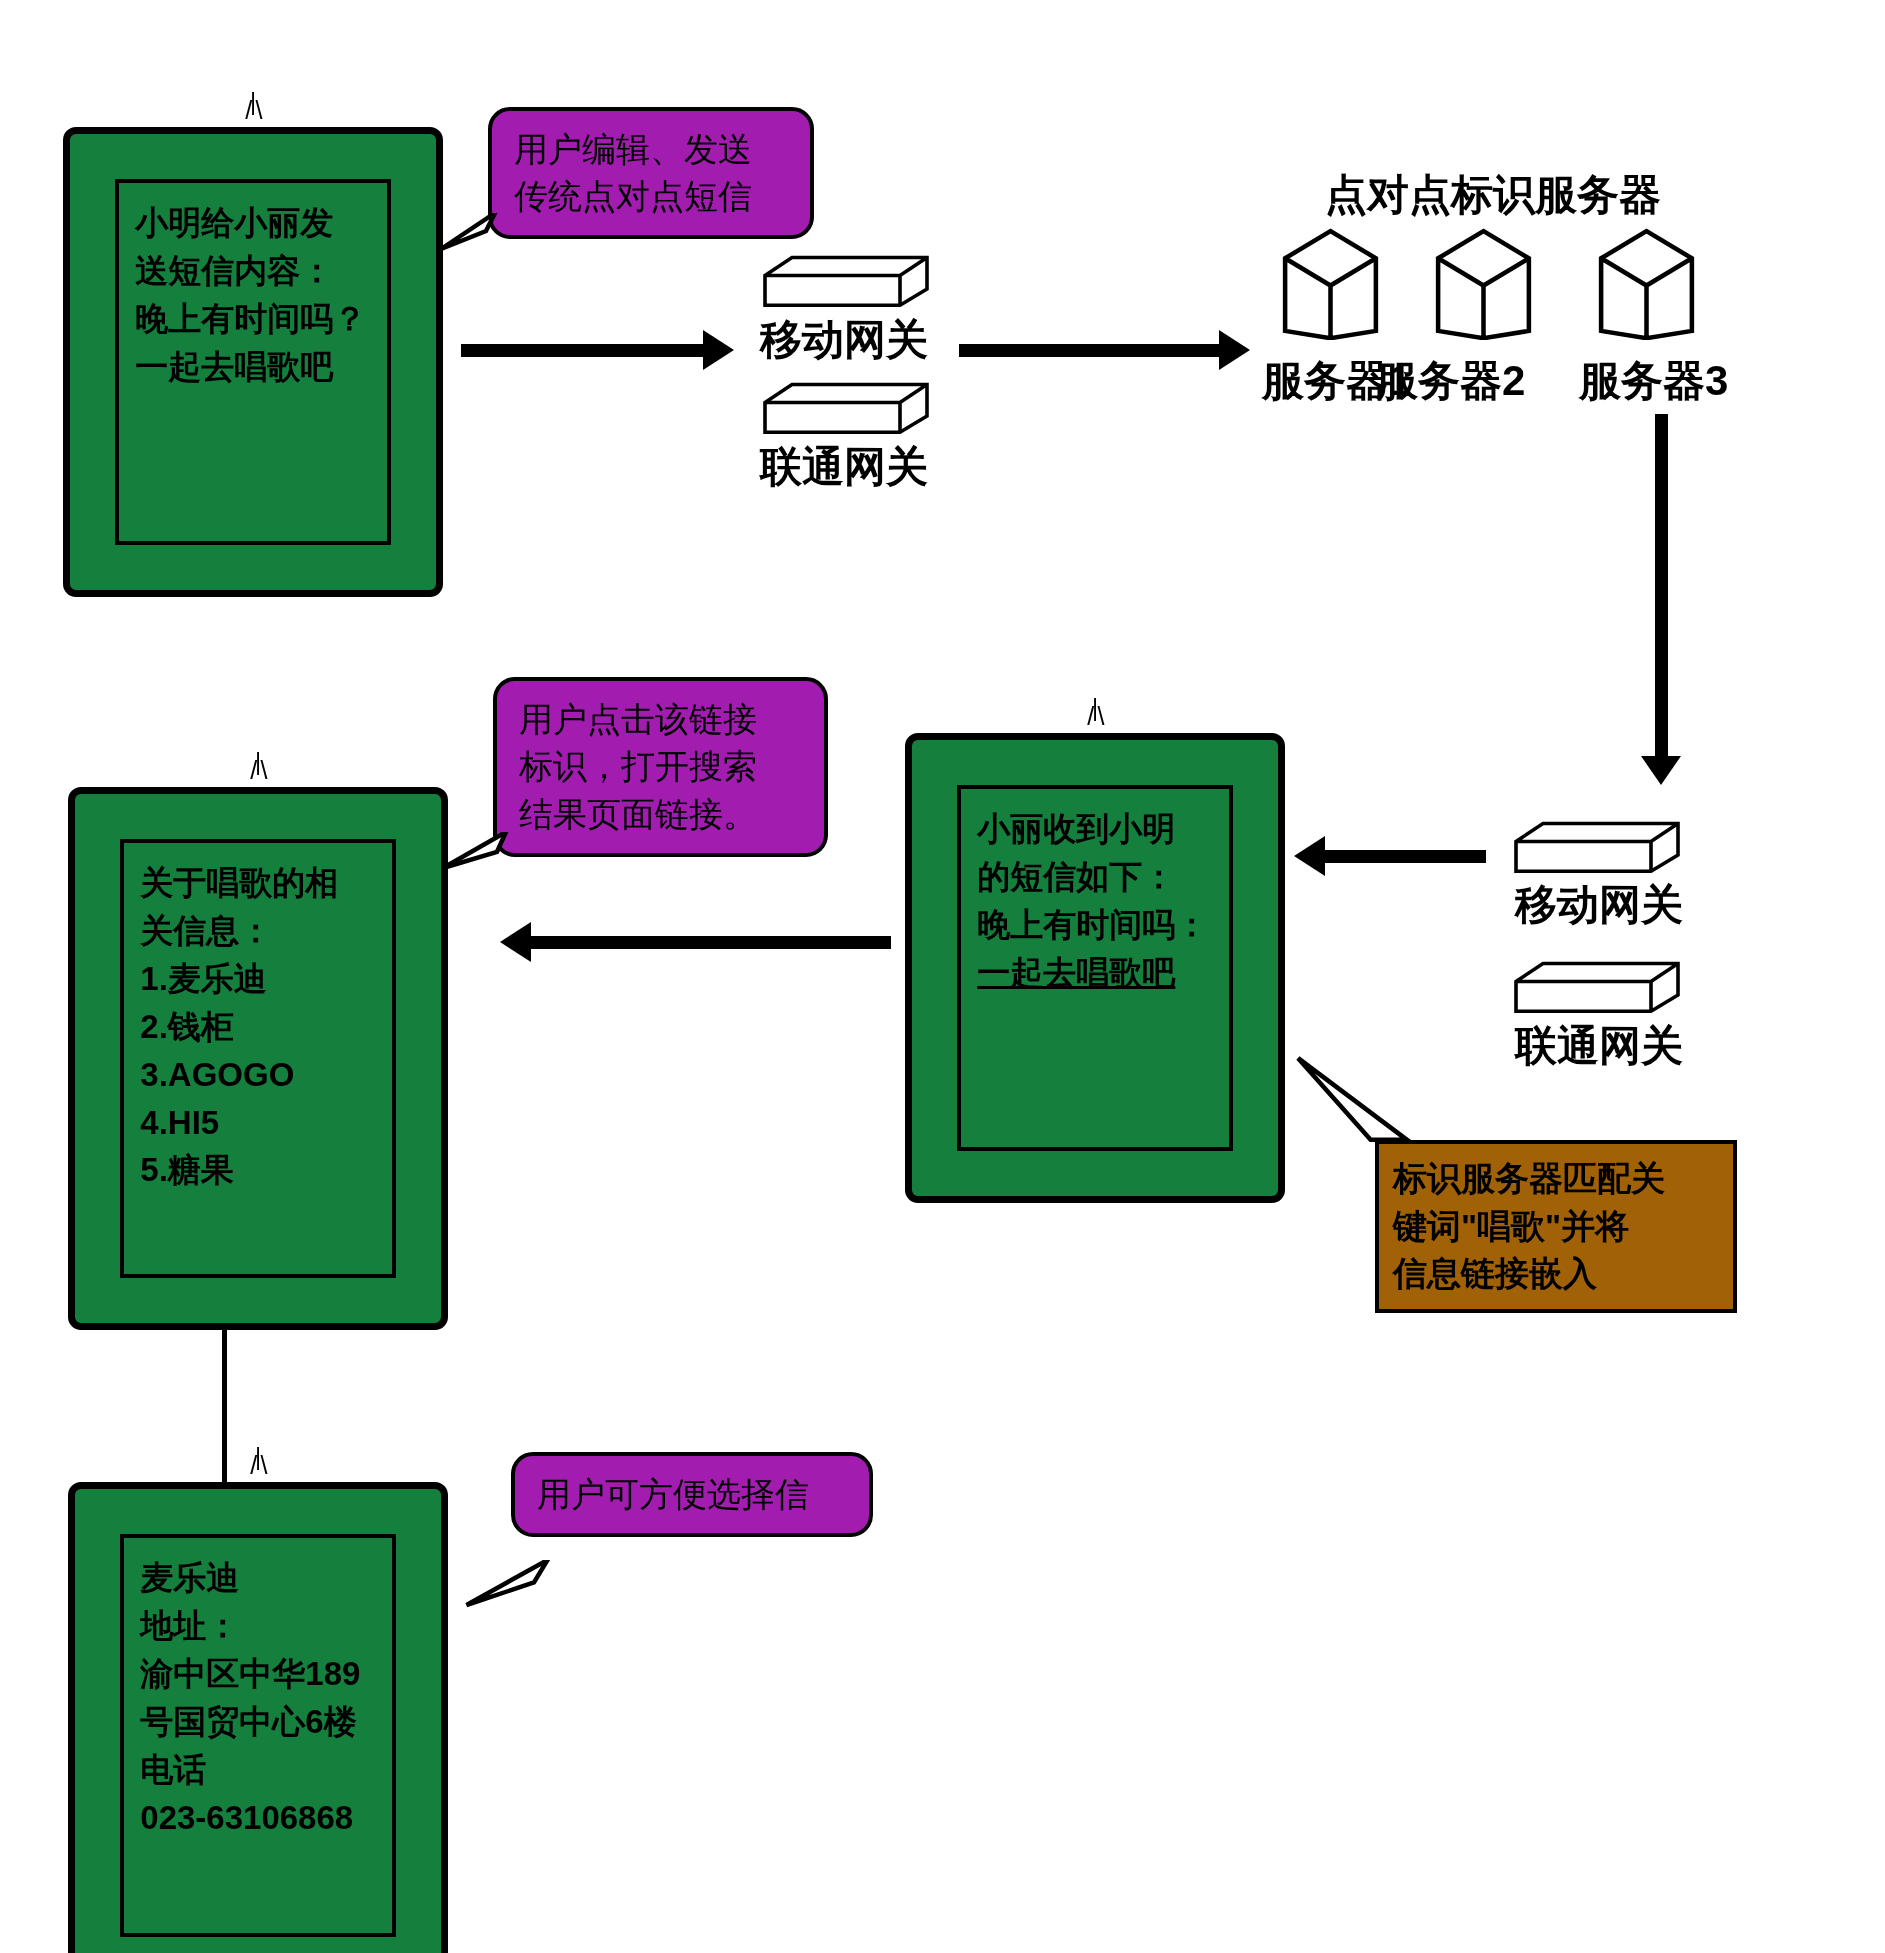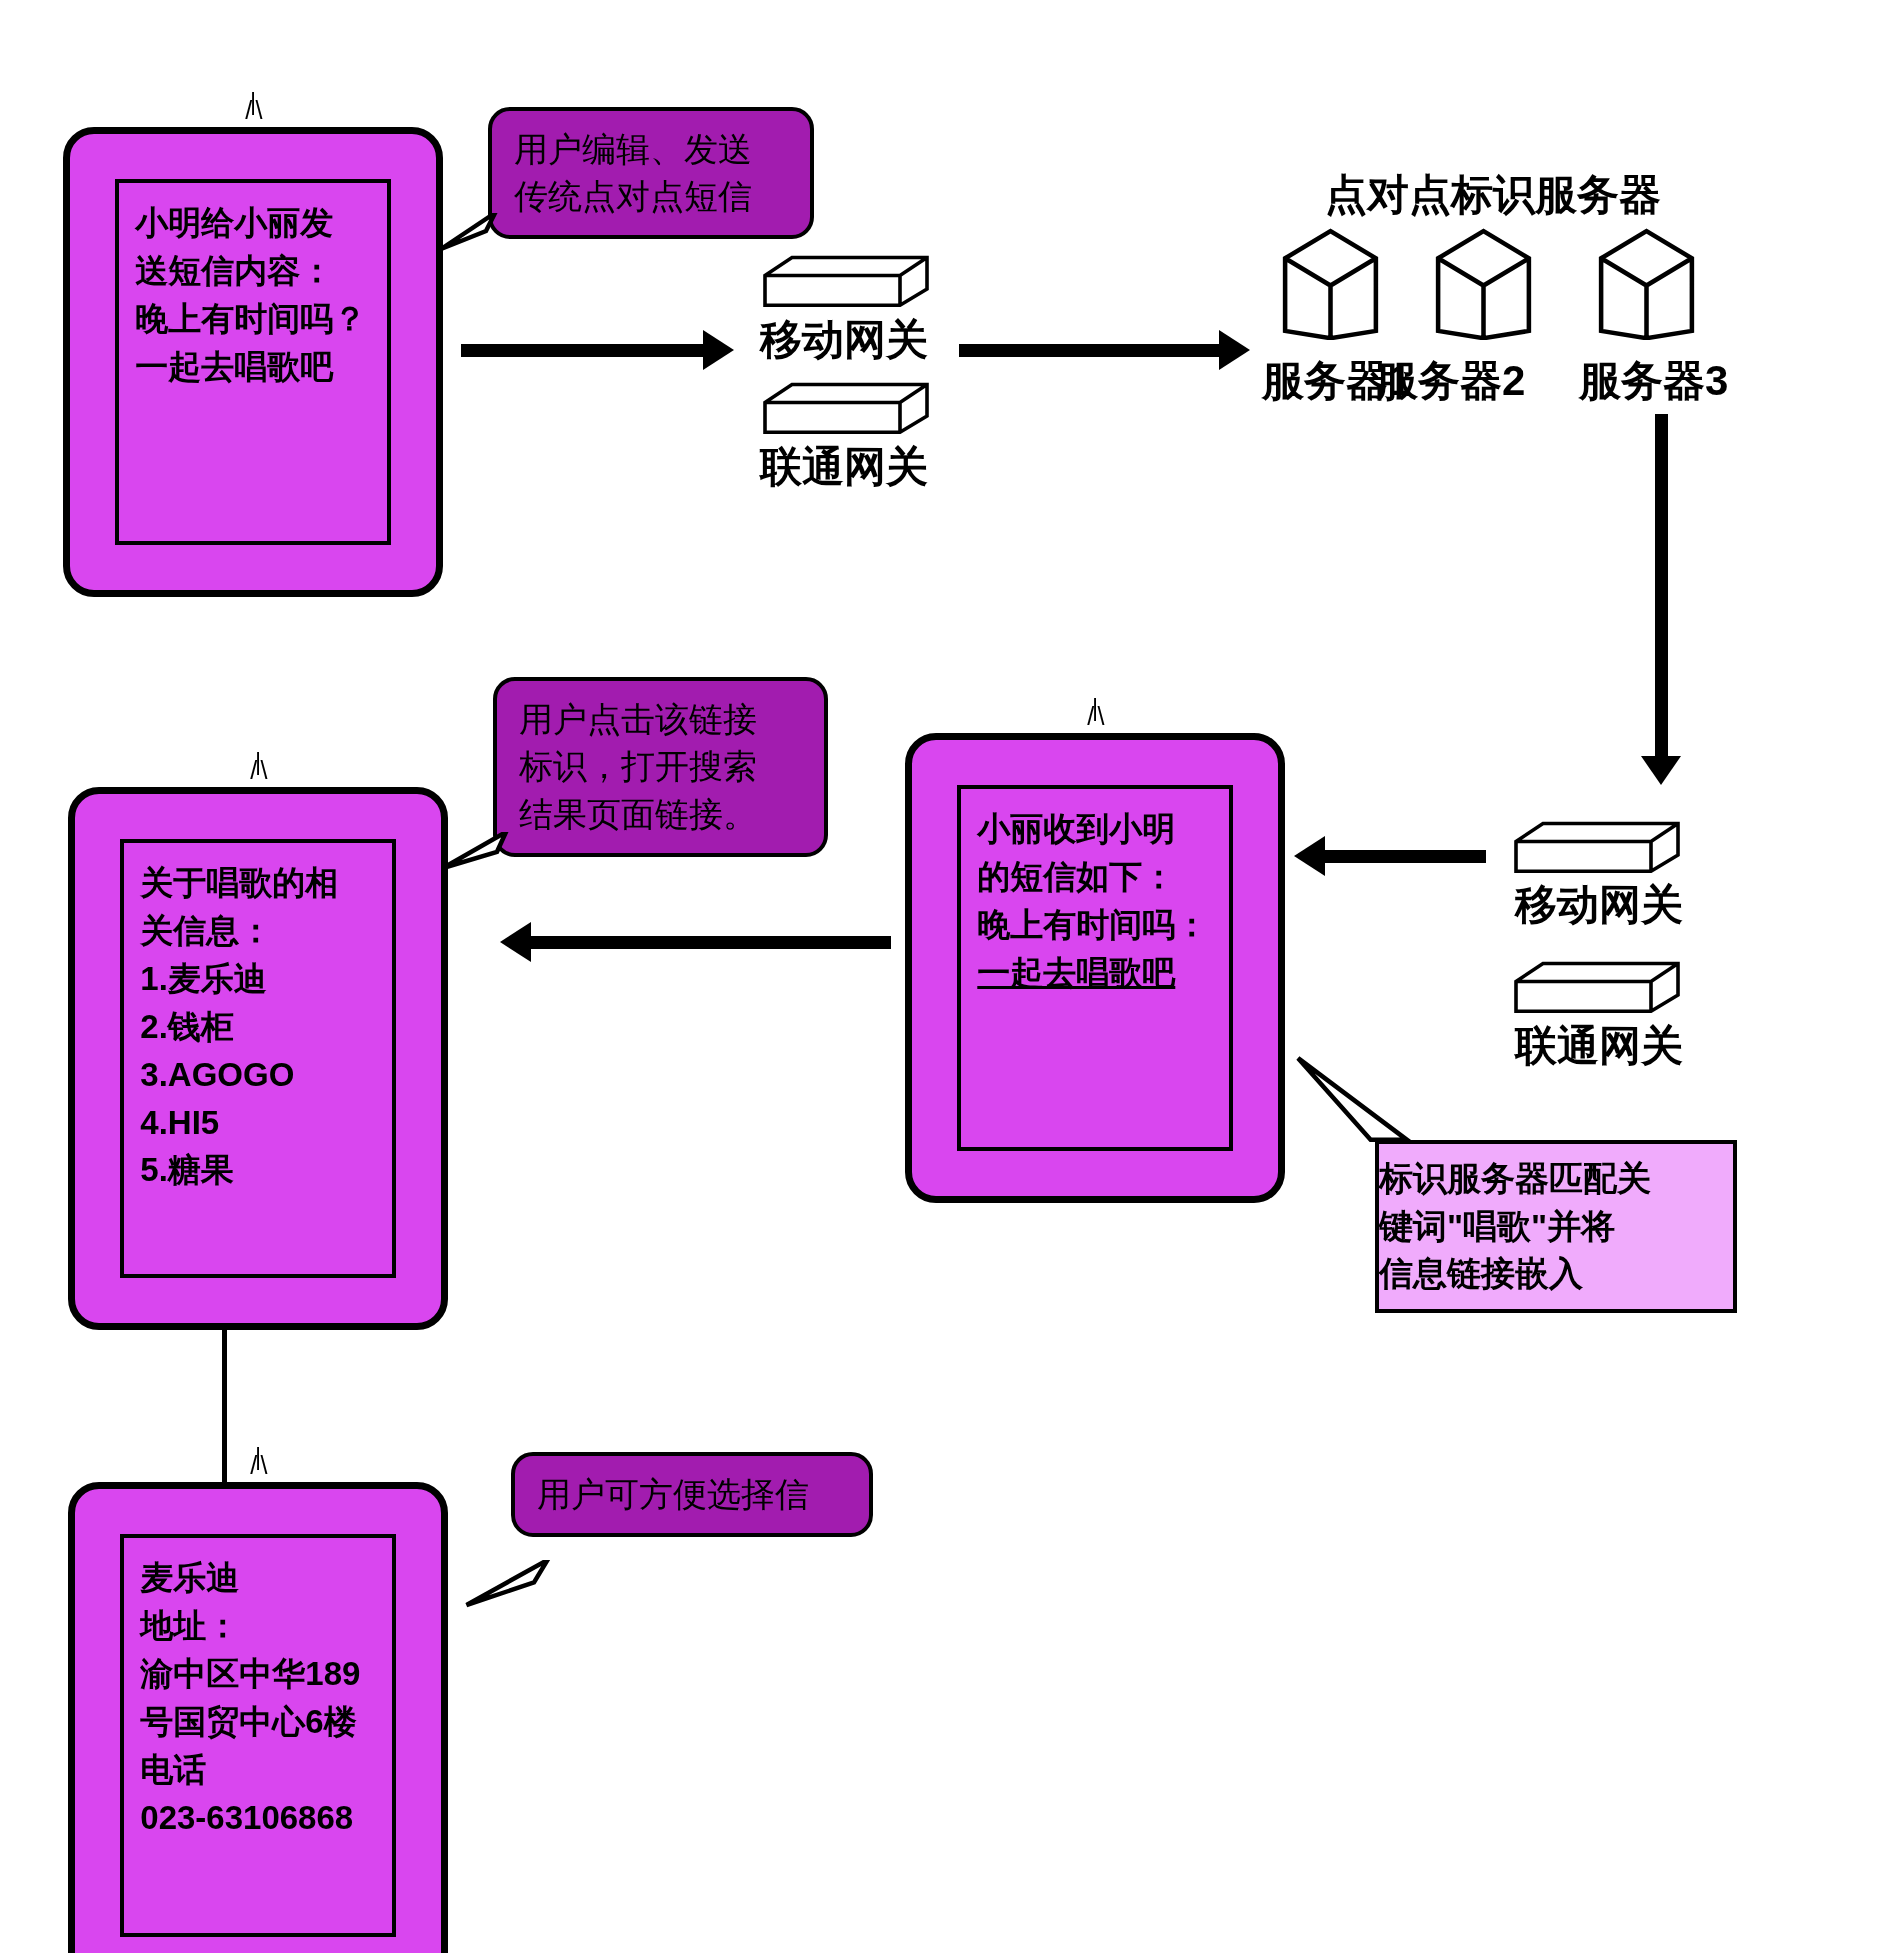--- a/index.html
+++ b/index.html
@@ -8,22 +8,22 @@
       background: #fff;
       width: 1885px;
       height: 1953px;
       position: relative;
     }
     .phone {
       position: absolute;
       width: 380px;
       height: 470px;
       border: 7.2px solid #000;
-      border-radius: 31px;
-      background: #d946ef;
+      border-radius: 13px;
+      background: #15803d;
     }
     .phone::before {
       content: '\/ \\';
       position: absolute;
       top: -38px;
       left: 50%;
       transform: translateX(-50%);
       font-size: 25px;
       letter-spacing: -1.8px;
     }
@@ -55,24 +55,24 @@
       border-radius: 22px;
       padding: 14.5px 22px;
       font-size: 34px;
       line-height: 1.4;
       background: #a21caf;
       font-weight: normal;
     }
     .note-box {
       position: absolute;
       border: 4.5px solid #000;
-      padding: 11px 0;
+      padding: 11px 14px;
       font-size: 34px;
       line-height: 1.4;
-      background: #f0abfc;
+      background: #a16207;
       font-weight: bold;
     }
     .arrow {
       position: absolute;
       background: #000;
     }
     .arrow.right::after {
       content: '';
       position: absolute;
       right: -29px;

